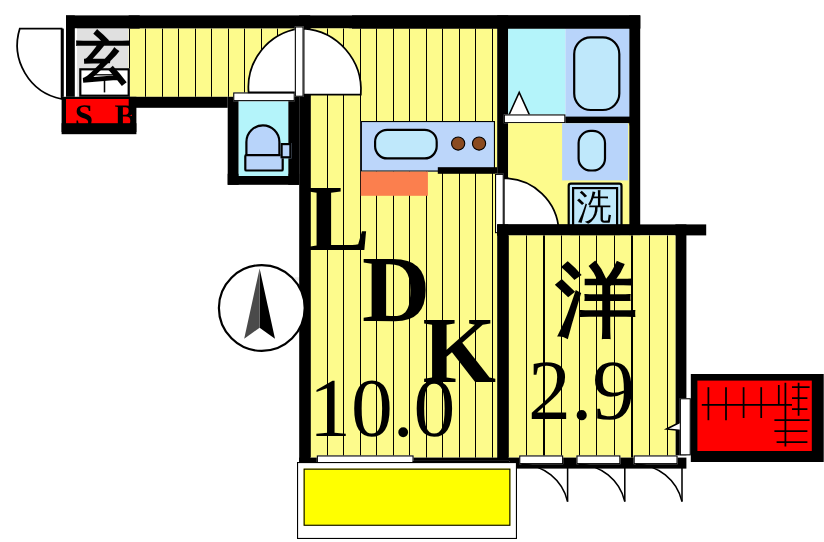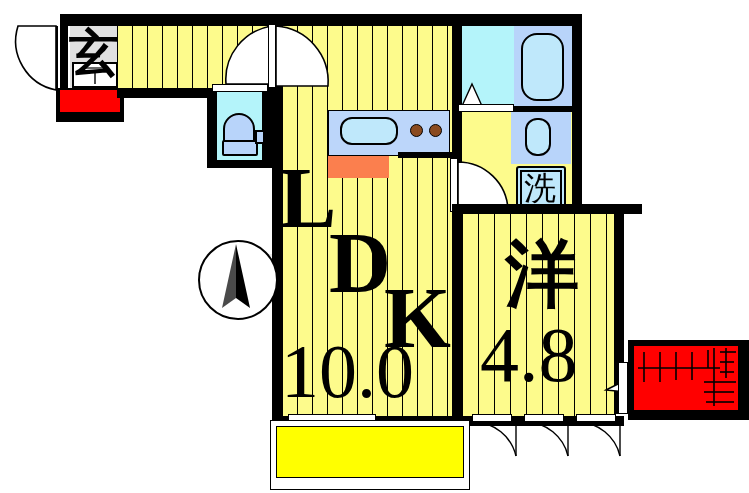--- a/index.html
+++ b/index.html
@@ -106,20 +106,21 @@
     <line x1="23" y1="10" x2="23" y2="22" stroke="#000" stroke-width="1.4"></line>
     <line x1="12" y1="6" x2="34" y2="6" stroke="#000" stroke-width="1.2"></line>
   </svg>
 
   <div class="lbl" id="genkan-label" style="left:69px;top:28px;">玄</div>
 
   <div class="abs wall" style="left:60px;top:14px;width:8px;height:74px;"></div>
 
   <div class="abs wall" style="left:56px;top:88px;width:68px;height:32px;"></div>
   <div class="abs redbox" style="left:60px;top:90px;width:60px;height:28px;"></div>
+  <div class="lbl" id="sb-label" style="left:68px;top:91px;">S B</div>
 
   <div class="abs wall" style="left:56px;top:112px;width:68px;height:10px;"></div>
   <div class="abs wall" style="left:117px;top:88px;width:90px;height:10px;"></div>
 
   <div class="abs wall" style="left:207px;top:88px;width:10px;height:80px;"></div>
   <div class="abs wall" style="left:262px;top:88px;width:10px;height:80px;"></div>
   <div class="abs wall" style="left:207px;top:158px;width:65px;height:10px;"></div>
 
   <div class="abs cyan" style="left:217px;top:92px;width:45px;height:68px;"></div>
 
@@ -185,21 +186,21 @@
 
   <div class="abs wall" style="left:452px;top:204px;width:122px;height:10px;"></div>
 
   <div class="abs wall" style="left:452px;top:204px;width:10px;height:220px;"></div>
   <div class="abs wall" style="left:452px;top:204px;width:190px;height:10px;"></div>
   <div class="abs wall" style="left:614px;top:204px;width:10px;height:210px;"></div>
 
   <div class="abs tatami-wide" style="left:462px;top:214px;width:152px;height:202px;"></div>
 
   <div class="lbl" id="yo-label" style="left:505px;top:236px;">洋</div>
-  <div class="lbl" id="yo-size" style="left:480px;top:316px;">4.8</div>
+  <div class="lbl" id="yo-size" style="left:480px;top:316px;">2.9</div>
 
   <svg class="abs" style="left:604px;top:372px;width:24px;height:22px;">
     <path d="M 2 18 L 22 8 L 22 20 Z" fill="#ffffff" stroke="#000" stroke-width="1.4"></path>
   </svg>
   <div class="abs white" style="left:618px;top:362px;width:10px;height:52px;border:1px solid #000;"></div>
 
   <div class="abs wall" style="left:628px;top:340px;width:121px;height:80px;"></div>
   <div class="abs redbox" style="left:634px;top:346px;width:104px;height:64px;"></div>
   <svg class="abs" style="left:634px;top:346px;width:104px;height:64px;">
     <g stroke="#000" stroke-width="1.6" fill="none">

